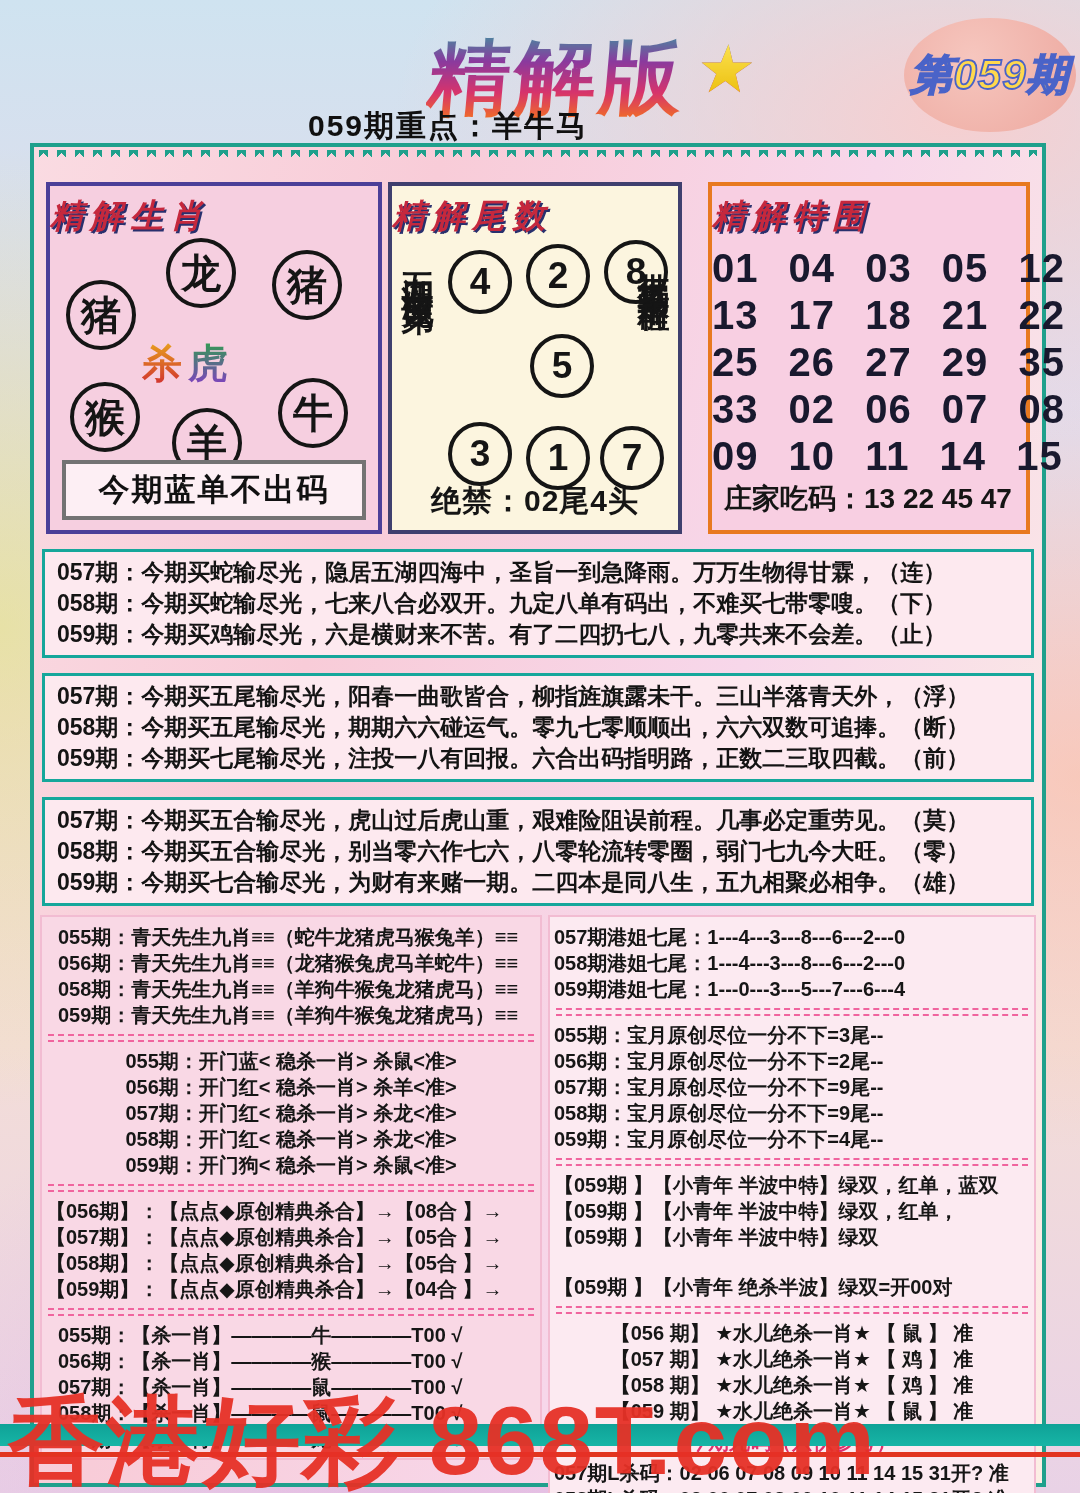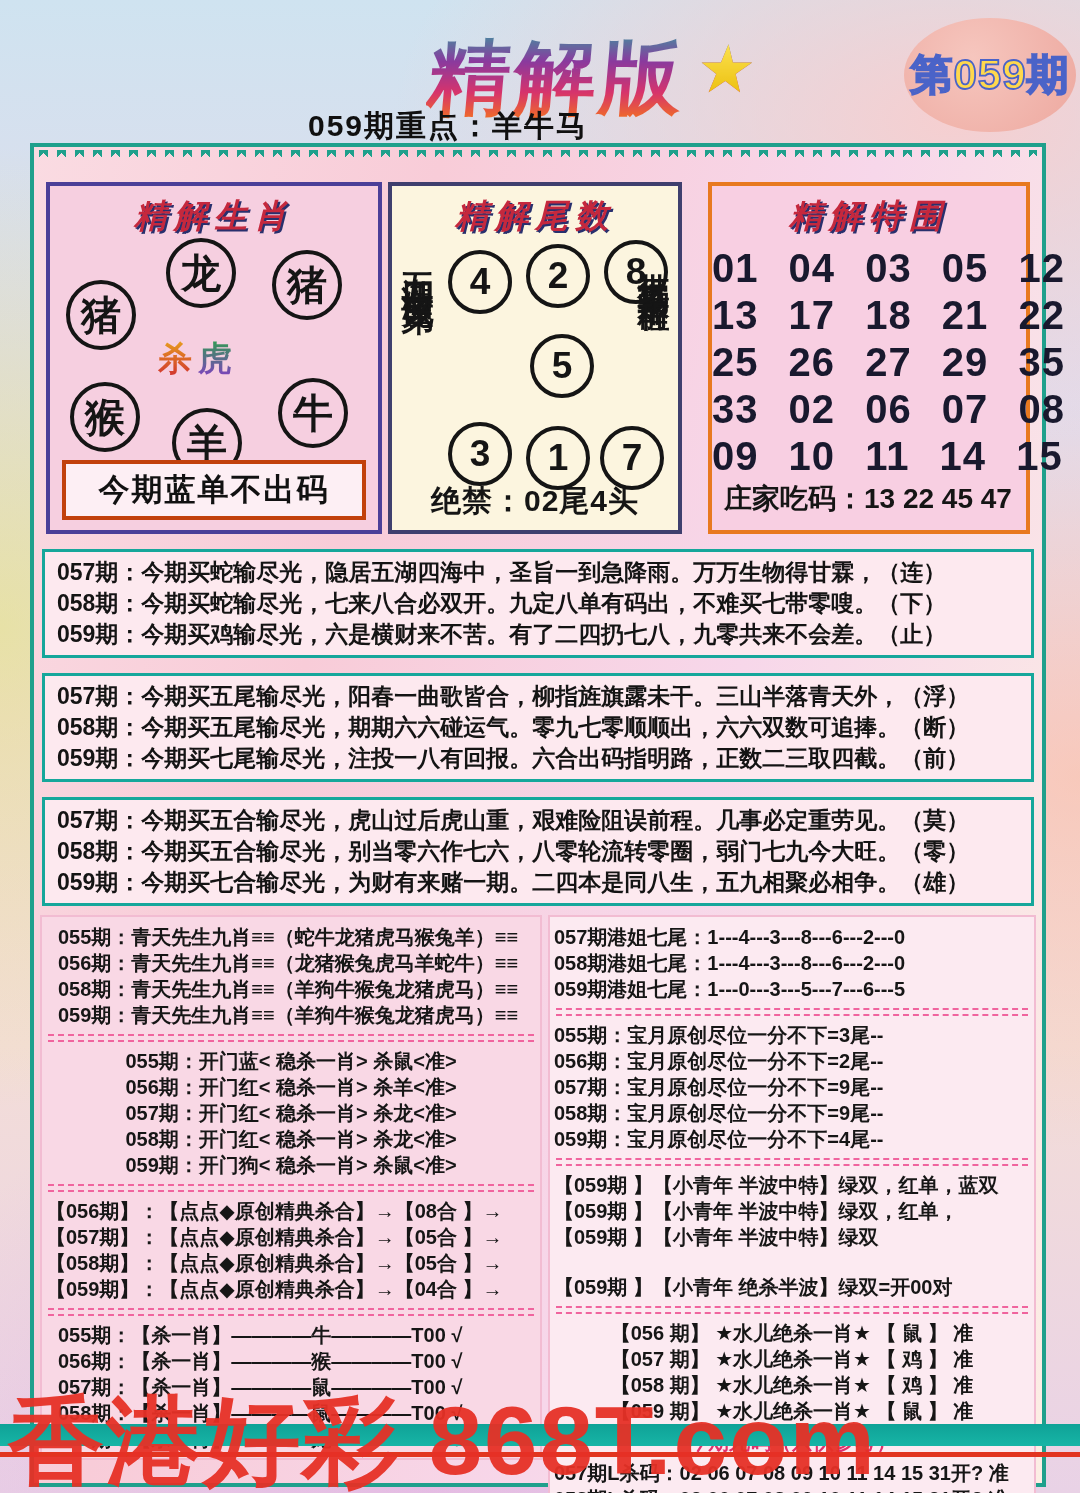--- a/index.html
+++ b/index.html
@@ -19,46 +19,46 @@
     letter-spacing:4px;transform:skewX(-5deg);white-space:nowrap;
     background:linear-gradient(180deg,#2fa8a0 0%,#8a3a9e 34%,#d6336c 62%,#ff8c00 100%);
     -webkit-background-clip:text;background-clip:text;color:transparent;
   }
   .star{font-size:66px;margin-left:10px;vertical-align:14px;
     background:linear-gradient(180deg,#ffe95e,#e8b800);-webkit-background-clip:text;background-clip:text;color:transparent;}
   .issue-badge{
     position:absolute;top:18px;right:4px;width:172px;height:114px;border-radius:50%;
     background:radial-gradient(circle at 40% 35%,#f6c6be,#eda89f);
     display:flex;align-items:center;justify-content:center;
-    font-size:42px;font-weight:900;color:#ffd84d;-webkit-text-stroke:1.8px #4a63c8;letter-spacing:1px;
+    font-size:42px;font-weight:900;color:#ffd84d;-webkit-text-stroke:1.8px #4a63c8;letter-spacing:1px;font-style:italic;
   }
   .highlight{position:absolute;top:106px;left:308px;font-size:30px;font-weight:700;color:#101010;letter-spacing:2px;}
   
   .frame{
     position:absolute;left:30px;top:143px;width:1016px;height:1344px;box-sizing:border-box;
     border:4px solid #1fa08c;
     background:linear-gradient(105deg,#fadbe2 0%,#f8ccd8 30%,#f7d7ea 62%,#fceee4 100%);
   }
   .zigzag{height:14px;margin:3px 5px 0;
     background:
       linear-gradient(135deg,#1fa08c 5px,transparent 5px) 0 0/18px 14px repeat-x,
       linear-gradient(-135deg,#1fa08c 5px,transparent 5px) 9px 0/18px 14px repeat-x;}
   
   .boxes{display:flex;justify-content:space-between;padding:18px 12px 0;}
   .zbox{width:336px;height:352px;box-sizing:border-box;position:relative;background:#f6cfe0;border:4px solid #4b3f98;}
   .tbox{width:294px;height:352px;box-sizing:border-box;position:relative;background:#fcf5df;border:4px solid #3f3f6e;}
   .sbox{width:322px;height:352px;box-sizing:border-box;position:relative;background:#f8cfe2;border:4px solid #e8791f;margin-left:20px;}
-  .box-title{text-align:center;margin-top:8px;font-size:33px;font-weight:900;font-style:italic;
+  .box-title{margin-top:8px;font-size:33px;font-weight:900;font-style:italic;
     color:#c5283d;letter-spacing:7px;text-shadow:2px 2px 0 #28306e;}
   .z-circle{position:absolute;width:62px;height:62px;border:4px solid #151515;border-radius:50%;
     display:flex;align-items:center;justify-content:center;font-size:40px;font-weight:700;color:#151515;background:transparent;}
-  .kill{position:absolute;left:108px;top:150px;font-size:34px;font-weight:900;letter-spacing:6px;}
+  .kill{position:absolute;left:92px;top:150px;font-size:40px;font-weight:900;letter-spacing:6px;}
   .kill .ka{background:linear-gradient(180deg,#e8a31e,#d03030);-webkit-background-clip:text;background-clip:text;color:transparent;}
   .kill .kb{background:linear-gradient(180deg,#2f9e4f,#8040c0);-webkit-background-clip:text;background-clip:text;color:transparent;}
-  .z-note{position:absolute;left:12px;right:12px;bottom:10px;border:4px solid #c2410c;background:#fdeff4;
+  .z-note{position:absolute;left:12px;right:12px;bottom:10px;border:4px solid #737373;background:#fdeff4;
     text-align:center;font-size:31px;font-weight:800;color:#111;padding:5px 0;letter-spacing:2px;}
   .vtext{position:absolute;writing-mode:vertical-rl;font-size:32px;font-weight:800;color:#151515;letter-spacing:5px;top:62px;}
   .vleft{left:4px;}  .vright{right:2px;}
   .t-circle{position:absolute;width:56px;height:56px;border:4px solid #151515;border-radius:50%;
     display:flex;align-items:center;justify-content:center;font-size:37px;font-weight:800;color:#151515;}
   .t-ban{position:absolute;bottom:8px;left:0;right:0;text-align:center;font-size:30px;font-weight:800;color:#151515;letter-spacing:1px;}
   .s-rows{margin-top:6px;text-align:left;}
   .s-row{font-size:40px;font-weight:800;color:#19192e;line-height:47px;letter-spacing:1px;word-spacing:18px;white-space:nowrap;}
   .s-banker{position:absolute;left:12px;bottom:12px;font-size:28px;font-weight:800;color:#151515;white-space:nowrap;}
   
@@ -174,21 +174,21 @@
       <div class="line indent">056期：【杀一肖】————猴————T00 √</div>
       <div class="line indent">057期：【杀一肖】————鼠————T00 √</div>
       <div class="line indent">058期：【杀一肖】————鼠————T00 √</div>
       <div class="line indent">059期：【杀一肖】————龙————T00 √</div>
 
     </div>
 
     <div class="panel right">
       <div class="line">057期港姐七尾：1---4---3---8---6---2---0</div>
       <div class="line">058期港姐七尾：1---4---3---8---6---2---0</div>
-      <div class="line">059期港姐七尾：1---0---3---5---7---6---5</div>
+      <div class="line">059期港姐七尾：1---0---3---5---7---6---4</div>
       <div class="sep"></div>
       <div class="line">055期：宝月原创尽位一分不下=3尾--</div>
       <div class="line">056期：宝月原创尽位一分不下=2尾--</div>
       <div class="line">057期：宝月原创尽位一分不下=9尾--</div>
       <div class="line">058期：宝月原创尽位一分不下=9尾--</div>
       <div class="line">059期：宝月原创尽位一分不下=4尾--</div>
       <div class="sep"></div>
       <div class="line">【059期 】【小青年 半波中特】绿双，红单，蓝双</div>
       <div class="line">【059期 】【小青年 半波中特】绿双，红单，</div>
       <div class="line">【059期 】【小青年 半波中特】绿双</div>

